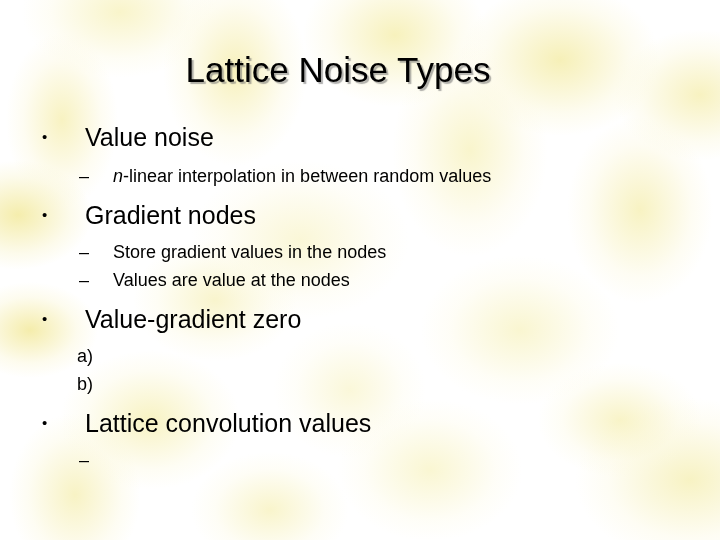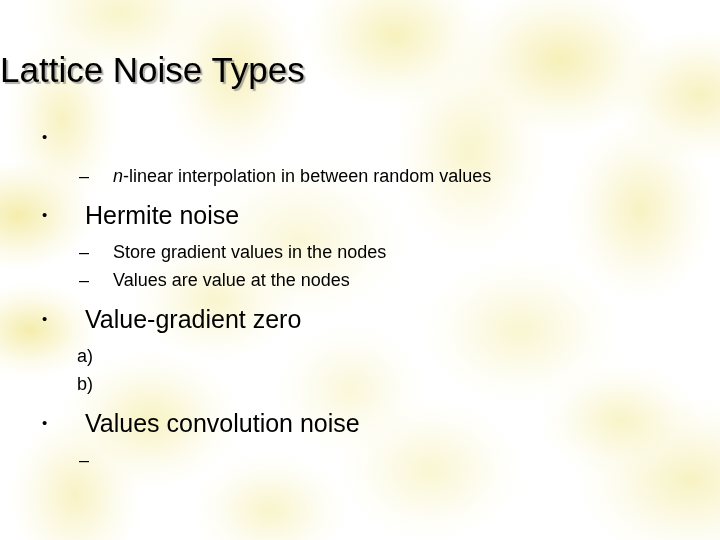--- a/index.html
+++ b/index.html
@@ -44,21 +44,21 @@
       radial-gradient(ellipse 80px 100px at 75px 495px,  rgba(244,236,166,.66) 0%, rgba(251,247,214,.30) 58%, rgba(255,255,255,0) 82%),
       radial-gradient(ellipse 90px 80px at 350px 390px, rgba(246,240,180,.50) 0%, rgba(253,250,228,.24) 60%, rgba(255,255,255,0) 85%);
   }
 
   
   #title {
     position: absolute;
     left: 0;
     top: 50px;
     width: 676px;
-    text-align: left;
+    text-align: center;
     font-size: 35px;
     line-height: 40px;
     font-weight: 400;
     color: #000000;
     text-shadow: 2px 2px 1px rgba(110,110,110,.55);
     white-space: nowrap;
   }
 
   
   #body {
@@ -120,34 +120,35 @@
 
   <div id="bg"></div>
 
   <div id="title">Lattice Noise Types</div>
 
   <div id="body">
 
     <div class="group">
       <div class="l1">
         <span class="marker">•</span>
+        <span>Value noise</span>
       </div>
       <div class="sp-a"></div>
       <div class="l2">
         <span class="marker">–</span>
         <span class="ital">n</span><span>-linear interpolation in between random values</span>
       </div>
     </div>
 
     <div class="sp-a"></div>
 
     <div class="group">
       <div class="l1">
         <span class="marker">•</span>
-        <span>Hermite noise</span>
+        <span>Gradient nodes</span>
       </div>
       <div class="sp-b"></div>
       <div class="l2">
         <span class="marker">–</span>
         <span>Store gradient values in the nodes</span>
       </div>
       <div class="l2">
         <span class="marker">–</span>
         <span>Values are value at the nodes</span>
       </div>
@@ -167,21 +168,21 @@
       <div class="l2 alpha">
         <span class="marker">b)</span>
       </div>
     </div>
 
     <div class="sp-a"></div>
 
     <div class="group">
       <div class="l1">
         <span class="marker">•</span>
-        <span>Values convolution noise</span>
+        <span>Lattice convolution values</span>
       </div>
       <div class="sp-b"></div>
       <div class="l2">
         <span class="marker">–</span>
       </div>
     </div>
 
   </div>
 </div>
 

